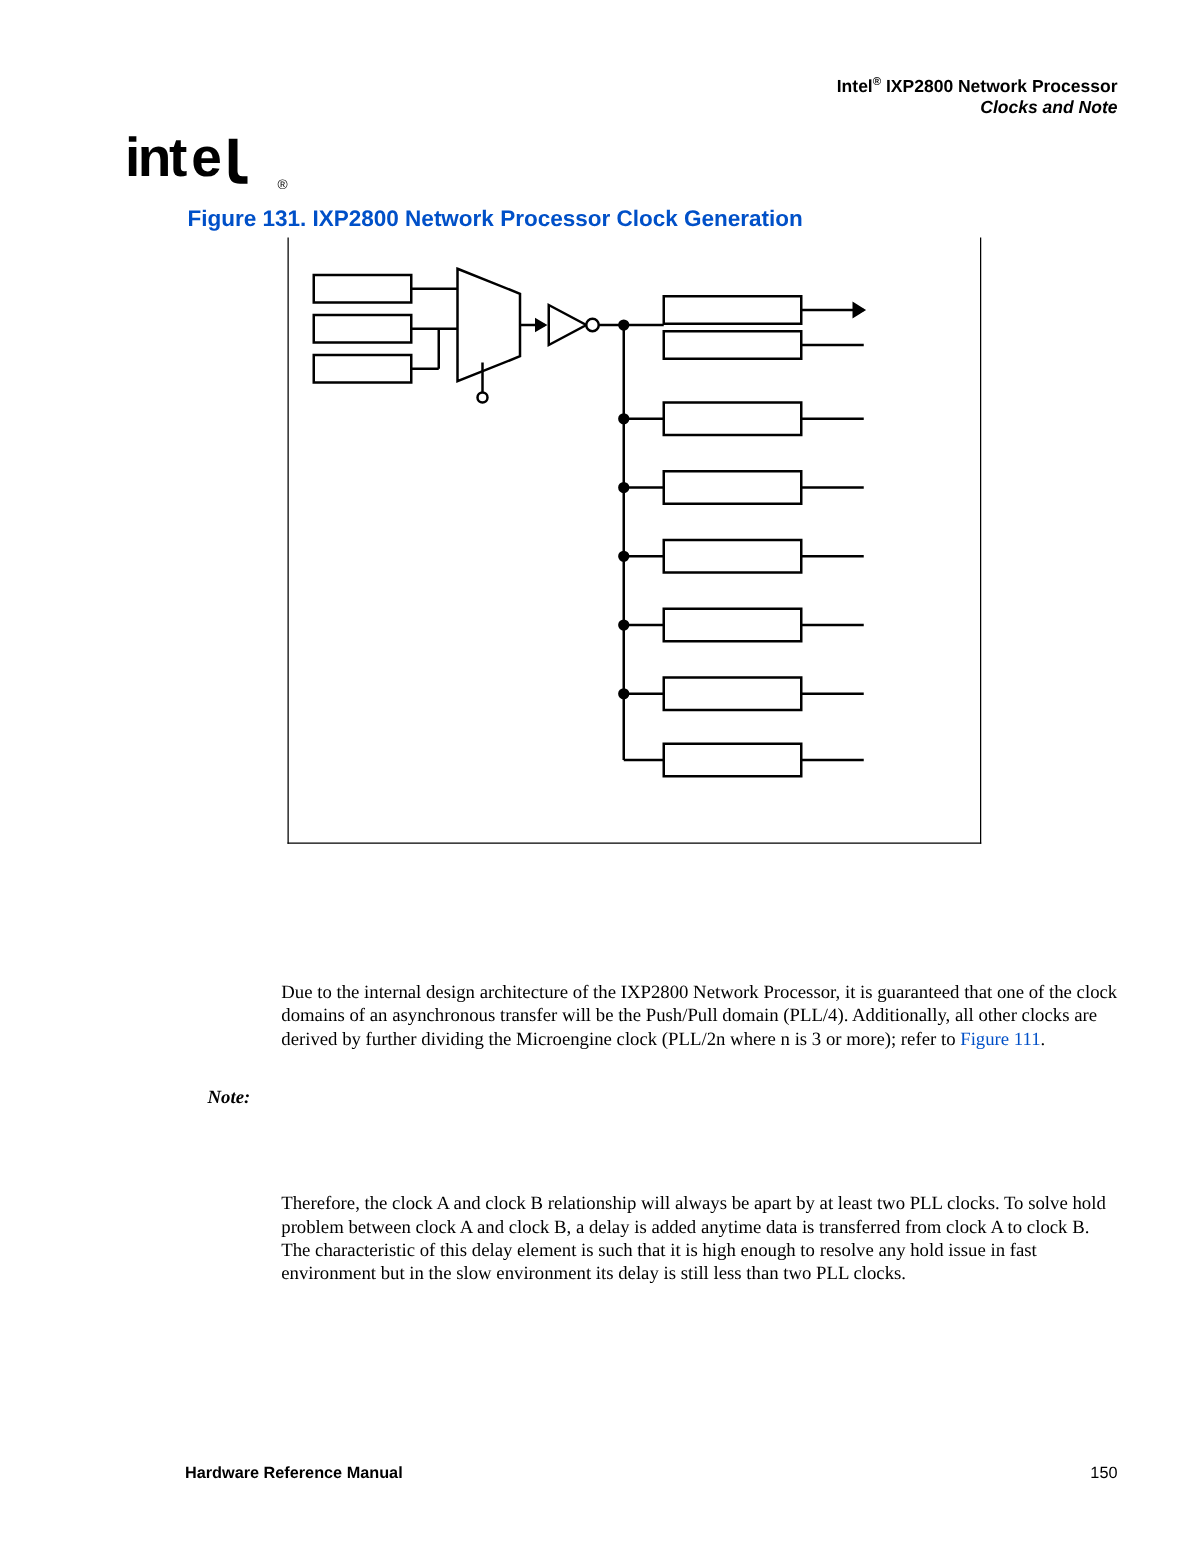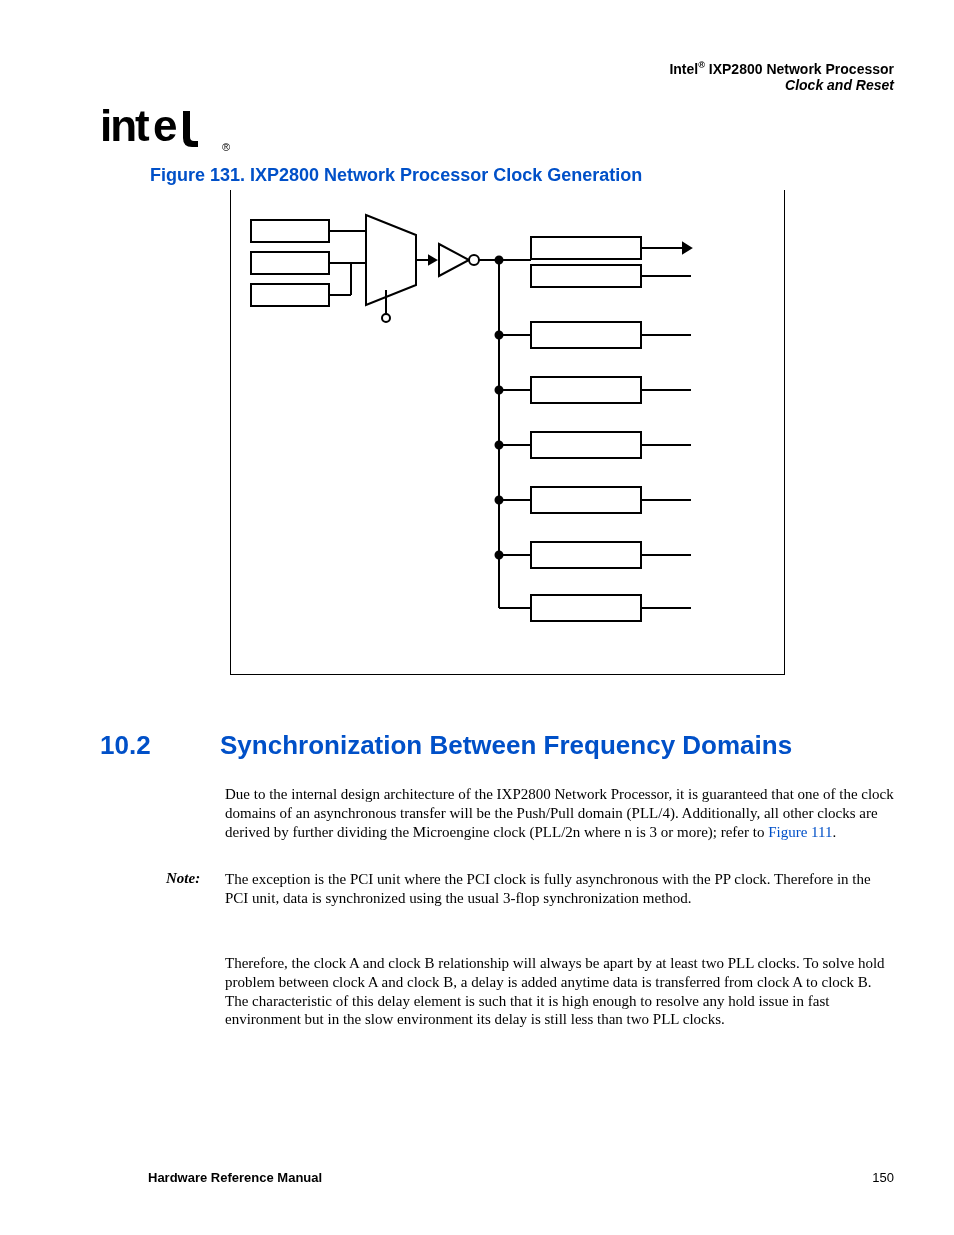--- a/index.html
+++ b/index.html
@@ -116,21 +116,21 @@
 </style>
 </head>
 <body>
 
 <div class="page">
 
   <div class="header-right">
     <div class="line1">
       <span>Intel</span><span class="sup">®</span><span> IXP2800 Network Processor</span>
     </div>
-    <div class="line2">Clock and Reset</div>
+    <div class="line2">Clocks and Note</div>
   </div>
 
   <div class="logo">
     <svg width="120" height="46" viewBox="0 0 120 46">
       <text x="0" y="36" font-family="Arial, Helvetica, sans-serif" font-weight="bold" font-size="44" letter-spacing="-2" fill="#000">int</text>
 
       <path d="M 58 20 a 11 11 0 1 0 11 11 l -5 0 a 6 6 0 1 1 -6 -6 a 6 6 0 0 1 5.5 3.5 l -11 0 l 0 -4 l 16 0 a 11 11 0 0 0 -10.5 -4.5 z" fill="#000" opacity="0"></path>
       <text x="53" y="36" font-family="Arial, Helvetica, sans-serif" font-weight="bold" font-size="44" fill="#000">e</text>
 
       <path d="M 83 6 l 7 0 l 0 26 q 0 4 4 4 l 4 0 l 0 6 l -6 0 q -9 0 -9 -9 z" fill="#000"></path>
@@ -201,31 +201,27 @@
         <line x1="410" y1="145" x2="460" y2="145"></line>
         <line x1="410" y1="200" x2="460" y2="200"></line>
         <line x1="410" y1="255" x2="460" y2="255"></line>
         <line x1="410" y1="310" x2="460" y2="310"></line>
         <line x1="410" y1="365" x2="460" y2="365"></line>
         <line x1="410" y1="418" x2="460" y2="418"></line>
       </g>
     </svg>
   </div>
 
-  <div class="section-heading">
-    <span class="section-num">10.2</span><span>Synchronization Between Frequency Domains</span>
-  </div>
 
   <div class="body-text p1">
     <span>Due to the internal design architecture of the IXP2800 Network Processor, it is guaranteed that one of the clock domains of an asynchronous transfer will be the Push/Pull domain (PLL/4). Additionally, all other clocks are derived by further dividing the Microengine clock (PLL/2n where n is 3 or more); refer to </span><span class="link">Figure 111</span><span>.</span>
   </div>
 
   <div class="note-label">Note:</div>
 
-  <div class="body-text p2">The exception is the PCI unit where the PCI clock is fully asynchronous with the PP clock. Therefore in the PCI unit, data is synchronized using the usual 3-flop synchronization method.</div>
 
   <div class="body-text p3">Therefore, the clock A and clock B relationship will always be apart by at least two PLL clocks. To solve hold problem between clock A and clock B, a delay is added anytime data is transferred from clock A to clock B. The characteristic of this delay element is such that it is high enough to resolve any hold issue in fast environment but in the slow environment its delay is still less than two PLL clocks.</div>
 
   <div class="footer">
     <span class="footer-left">Hardware Reference Manual</span>
     <span>150</span>
   </div>
 
 </div>
 

